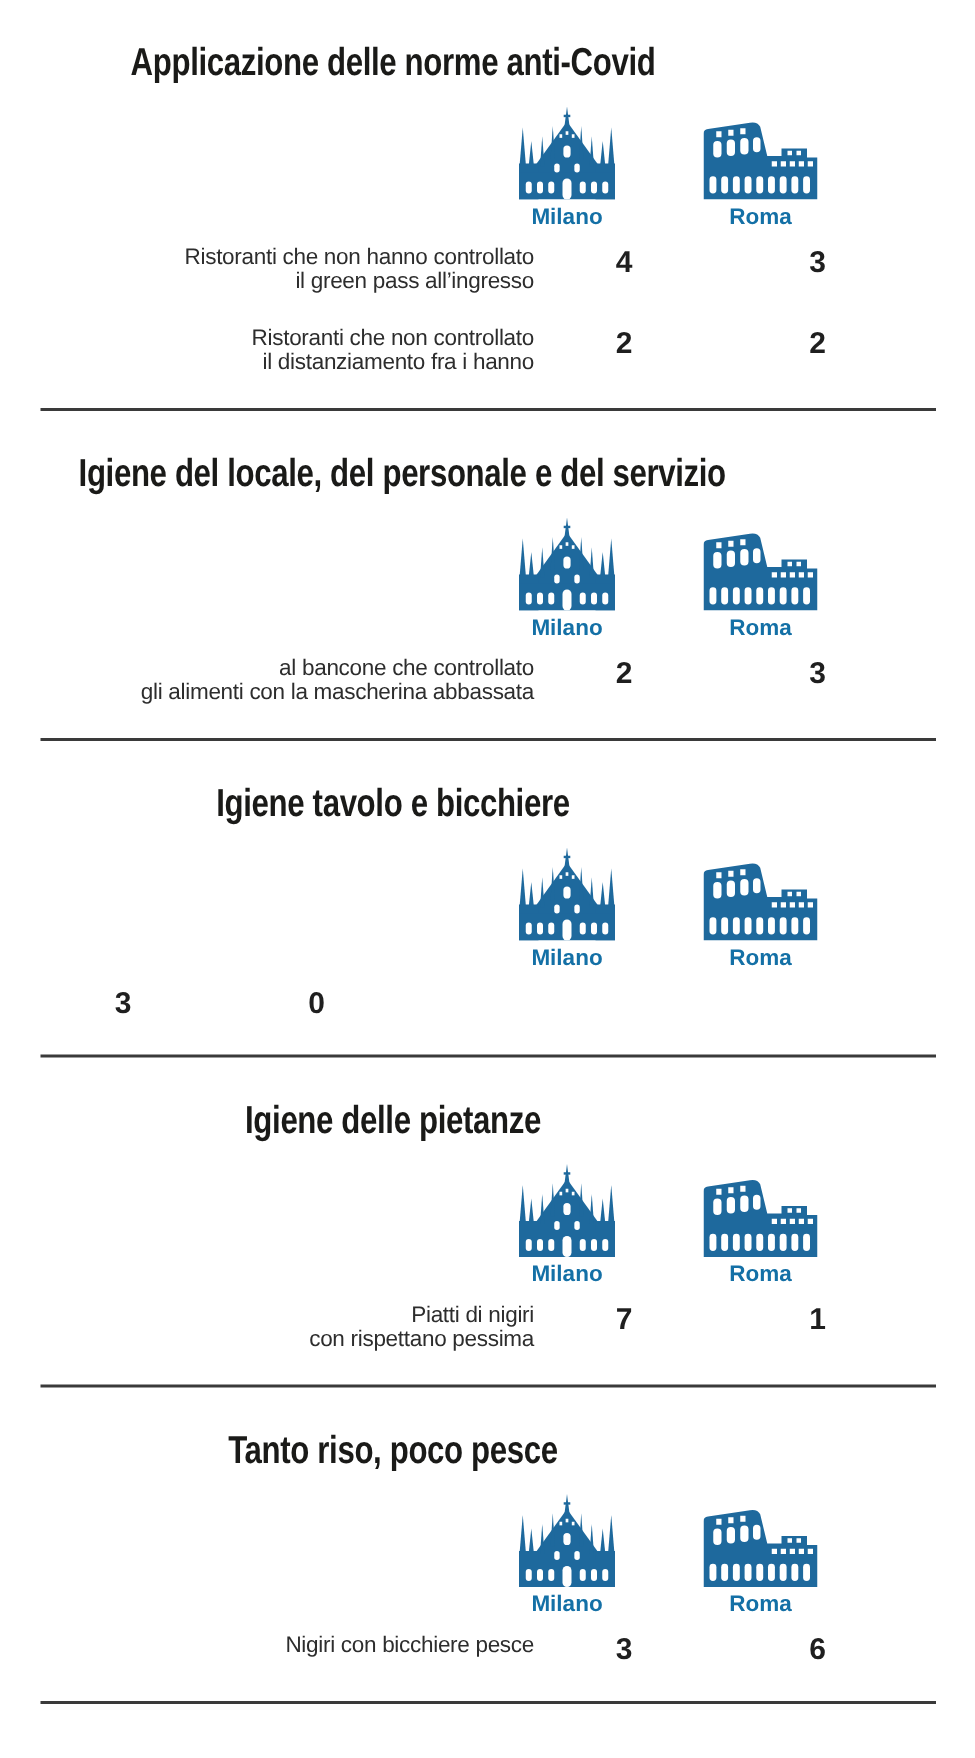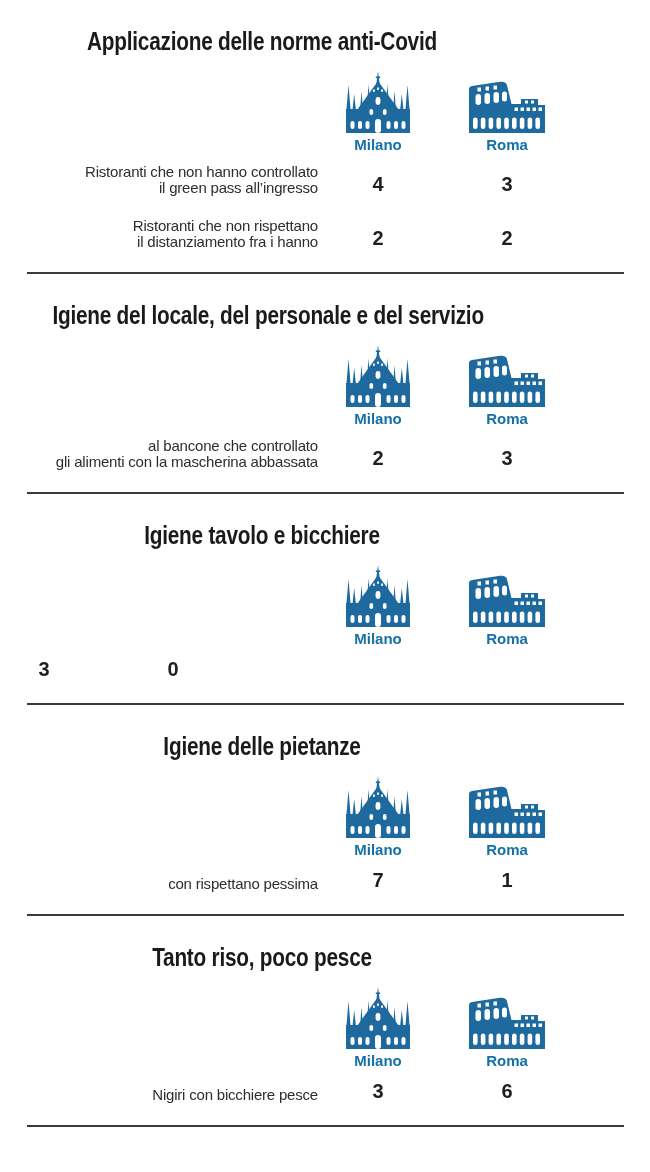--- a/index.html
+++ b/index.html
@@ -16,21 +16,21 @@
   }
   .panel{padding:27px 0 22px;}
   .panel-title{
     width:524px;margin:0 0 16px;height:28px;line-height:28px;
     text-align:center;font-size:26px;font-weight:bold;color:var(--title-color);
     white-space:nowrap;letter-spacing:-0.3px;
     transform:scaleX(0.80);transform-origin:262px 50%;
   }
   .cols{display:flex;gap:16px;}
   .cols.header{align-items:flex-end;}
-  .cols.metric{align-items:flex-end;margin-top:10px;}
+  .cols.metric{align-items:flex-start;margin-top:10px;margin-left:38px;}
   .cols.metric + .cols.metric{margin-top:22px;}
   .label-cell{
     width:318px;text-align:right;font-size:15px;line-height:16px;
     letter-spacing:-0.2px;color:var(--text-color);
   }
   .city-cell{width:88px;display:flex;flex-direction:column;align-items:center;}
   .city-cell.roma{width:138px;}
   .city-label{
     font-size:15px;font-weight:bold;color:var(--label-blue);
     margin-top:3px;line-height:18px;
@@ -134,21 +134,21 @@
   <div class="cols metric">
     <div class="label-cell">
       <span class="line">Ristoranti che non hanno controllato</span>
       <span class="line">il green pass all’ingresso</span>
     </div>
     <div class="city-cell value">4</div>
     <div class="city-cell roma value">3</div>
   </div>
   <div class="cols metric">
     <div class="label-cell">
-      <span class="line">Ristoranti che non rispettano</span>
+      <span class="line">Ristoranti che non controllato</span>
       <span class="line">il distanziamento fra i hanno</span>
     </div>
     <div class="city-cell value">2</div>
     <div class="city-cell roma value">2</div>
   </div>
 </section>
 <div class="divider"></div>
 
 <section class="panel">
   <h2 class="panel-title">Igiene del locale, del personale e del servizio</h2>
@@ -226,20 +226,21 @@
       <span class="icon">
           <svg width="76" height="54">
             <use href="#sym-colosseum"></use>
           </svg>
         </span>
       <span class="city-label">Roma</span>
     </div>
   </div>
   <div class="cols metric">
     <div class="label-cell">
+      <span class="line">Piatti di nigiri</span>
       <span class="line">con rispettano pessima</span>
     </div>
     <div class="city-cell value">7</div>
     <div class="city-cell roma value">1</div>
   </div>
 </section>
 <div class="divider"></div>
 
 <section class="panel">
   <h2 class="panel-title">Tanto riso, poco pesce</h2>

